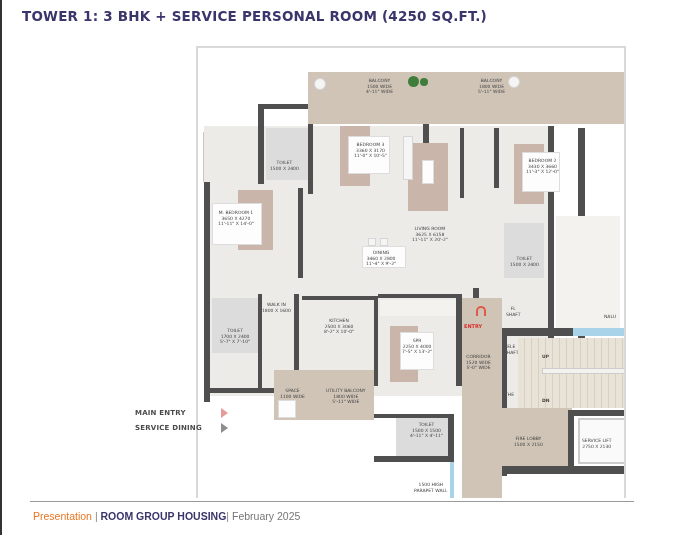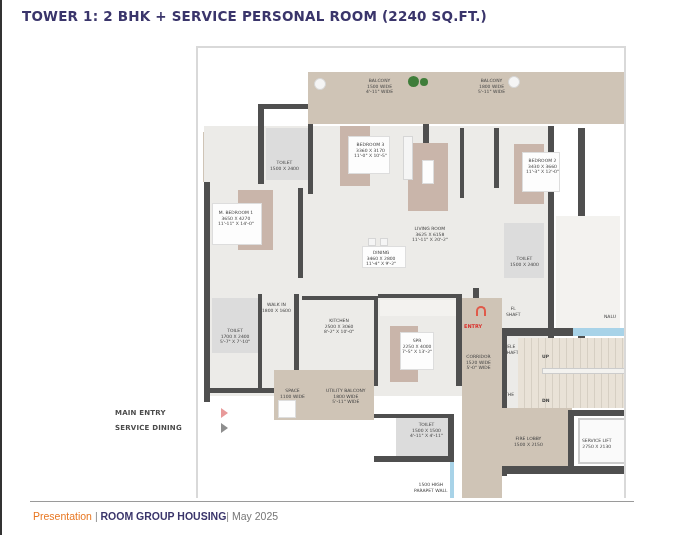--- a/index.html
+++ b/index.html
@@ -8,21 +8,21 @@
   .left-edge { position: absolute; left: 0; top: 0; width: 2px; height: 535px; background: #333; }
   .page-title { position: absolute; left: 22px; top: 8px; font-family: "DejaVu Sans", sans-serif; font-weight: bold; font-size: 13.5px; color: #3a356b; letter-spacing: 0.2px; }
   .plan-frame { position: absolute; left: 196px; top: 46px; width: 430px; height: 452px; border: 2px solid #d9d9d9; border-bottom: none; background: #fff; overflow: hidden; }
   .footer-rule { position: absolute; left: 30px; top: 501px; width: 604px; height: 1px; background: #9a9a9a; }
   .footer { position: absolute; left: 33px; top: 510px; font-family: "Liberation Sans", sans-serif; font-size: 10.5px; color: #777; white-space: nowrap; }
   .footer .f-pres { color: #e87722; }
   .footer .f-sep { color: #888; }
   .footer .f-company { color: #3a356b; font-weight: bold; }
   .legend { position: absolute; left: 115px; top: 405px; font-family: "DejaVu Sans", sans-serif; font-size: 7px; font-weight: bold; color: #4a4a4a; letter-spacing: 0.2px; }
   .legend-row { display: flex; align-items: center; height: 15px; }
-  .legend-label { width: 106px; }
+  .legend-label { width: 86px; margin-left: 20px; }
   .arrow-icon { width: 0; height: 0; border-top: 5px solid transparent; border-bottom: 5px solid transparent; border-left: 7px solid #e89a9a; margin-left: 0; }
   .arrow-icon.service { border-left-color: #8e8e8e; }
   
   .r { position: absolute; }
   .wall { background: #4f4f4f; }
   .floor { background: #ecebe8; }
   .deck { background: #cfc4b6; }
   .wet { background: #dcdcdc; }
   .lightfloor { background: #f3f2ef; }
   .rug { background: #c9b5aa; }
@@ -32,21 +32,21 @@
   .entry-lbl { color: #d9302c; font-weight: bold; font-size: 5px; }
   .plant { position: absolute; border-radius: 50%; background: #3f7d3a; }
   .chair { position: absolute; background: #f5f5f5; border: 1px solid #d6d6d6; }
   .stair { background: repeating-linear-gradient(90deg, #e9e2d7 0 6px, #d6cfc3 6px 7px); }
 </style>
 </head>
 <body>
 
 <div class="left-edge"></div>
 
-<h1 class="page-title">TOWER 1: 2 BHK + SERVICE PERSONAL ROOM (2240 SQ.FT.)</h1>
+<h1 class="page-title">TOWER 1: 3 BHK + SERVICE PERSONAL ROOM (4250 SQ.FT.)</h1>
 
 <div class="plan-frame">
 
   <div class="r deck" style="left:110px;top:24px;width:131px;height:52px;"></div>
   <div class="r deck" style="left:241px;top:24px;width:190px;height:52px;"></div>
   <div class="plant" style="left:210px;top:28px;width:11px;height:11px;"></div>
   <div class="plant" style="left:222px;top:30px;width:8px;height:8px;"></div>
   <div class="chair" style="left:116px;top:30px;width:12px;height:12px;border-radius:50%;"></div>
   <div class="chair" style="left:310px;top:28px;width:12px;height:12px;border-radius:50%;"></div>
   <div class="lbl" style="left:168px;top:30px;"><span>BALCONY</span>
@@ -204,14 +204,14 @@
     <span class="arrow-icon"></span>
   </div>
   <div class="legend-row">
     <span class="legend-label">SERVICE DINING</span>
     <span class="arrow-icon service"></span>
   </div>
 </div>
 
 <div class="footer-rule"></div>
 <div class="footer">
-  <span class="f-pres">Presentation</span><span class="f-sep"> | </span><span class="f-company">ROOM GROUP HOUSING</span><span class="f-sep">| </span><span class="f-date">May 2025</span>
+  <span class="f-pres">Presentation</span><span class="f-sep"> | </span><span class="f-company">ROOM GROUP HOUSING</span><span class="f-sep">| </span><span class="f-date">February 2025</span>
 </div>
 
 </body></html>

